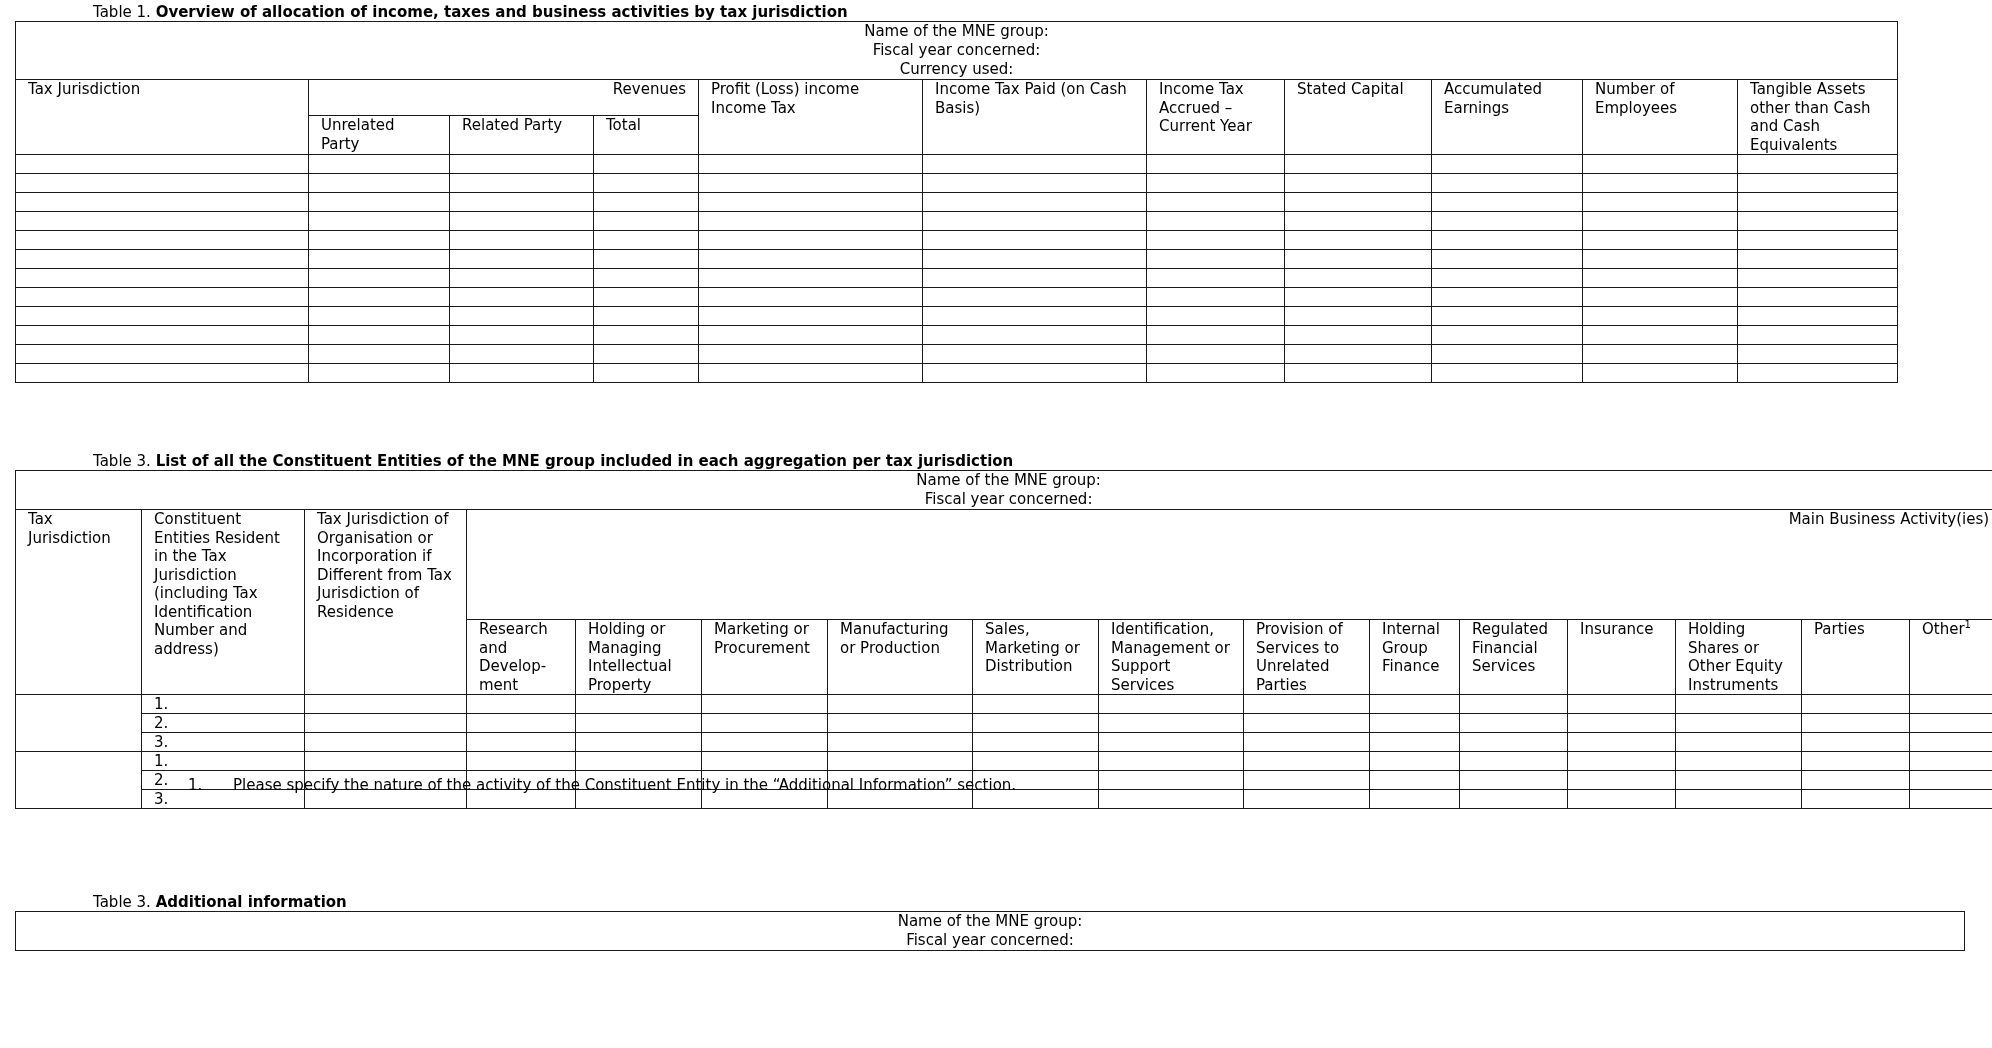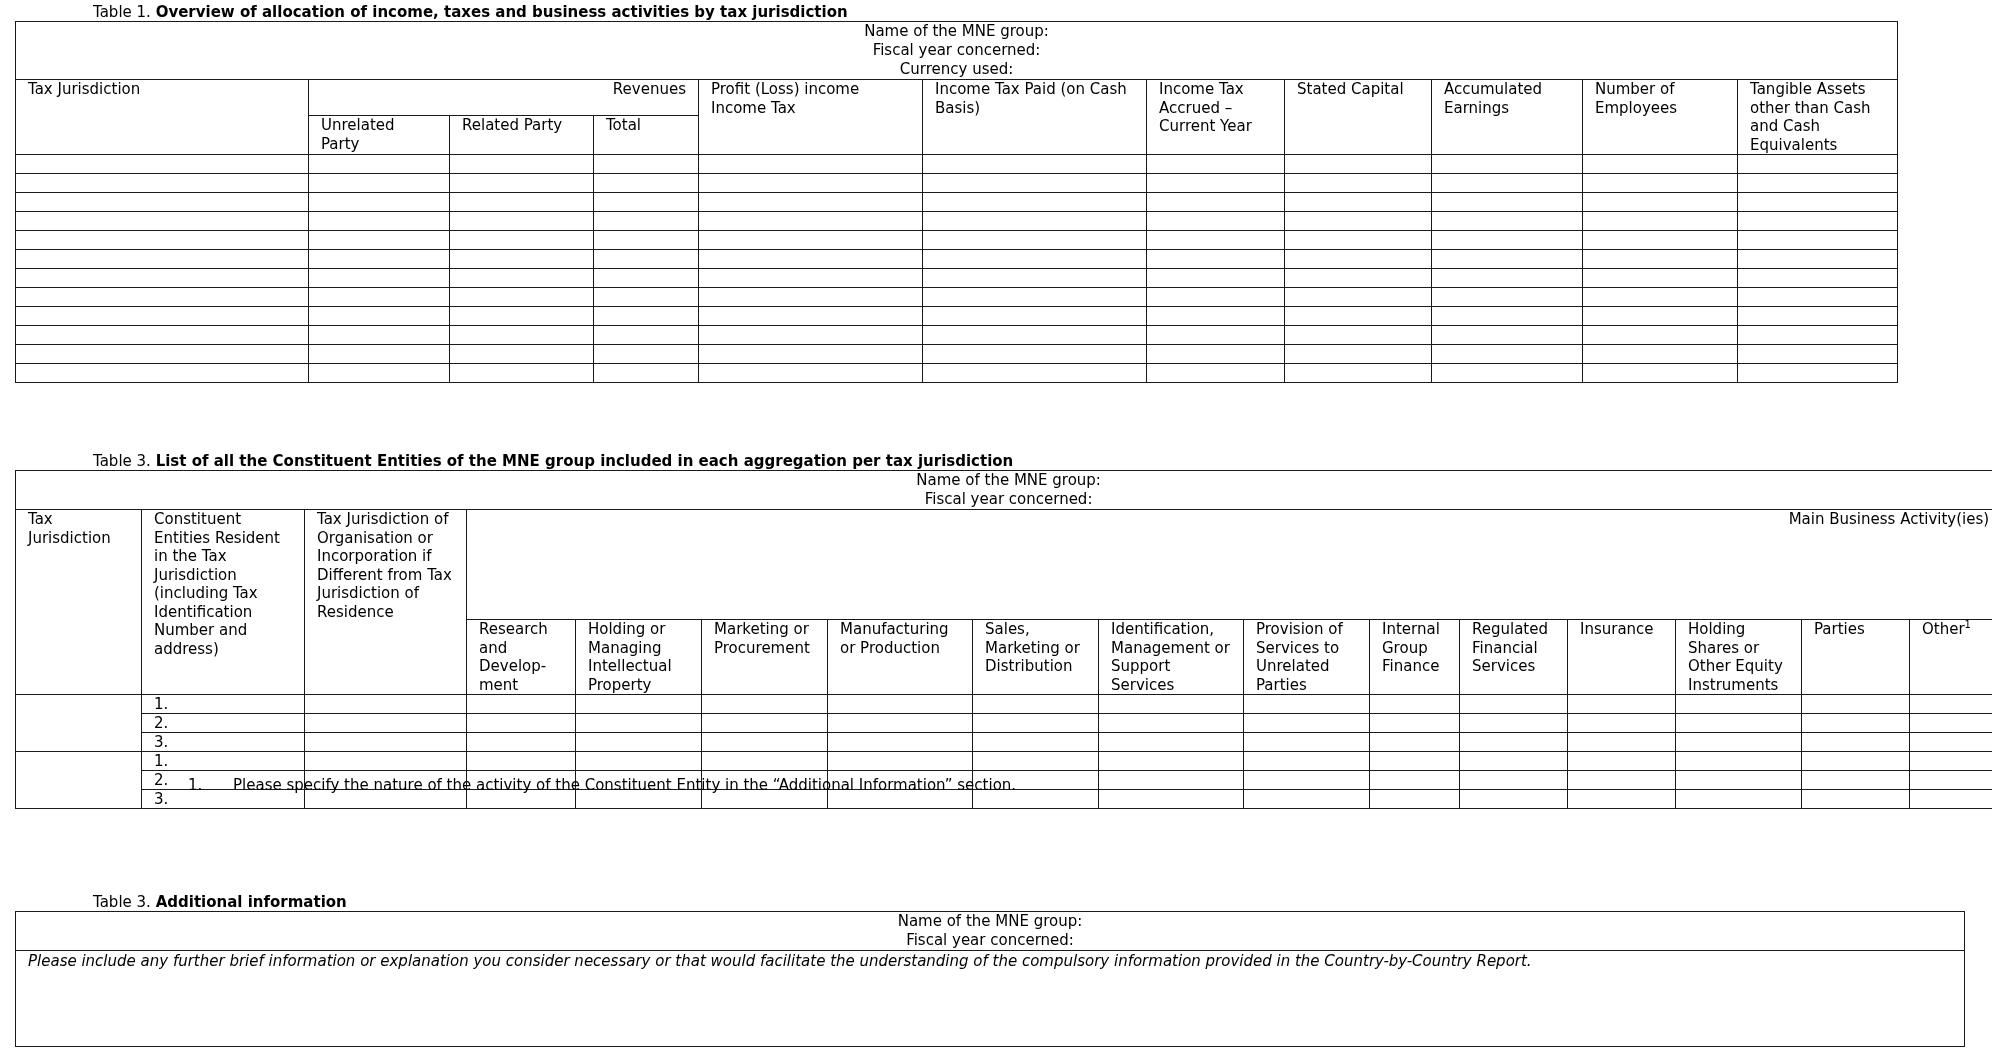--- a/index.html
+++ b/index.html
@@ -416,19 +416,14 @@
 </div>
 
 <table id="t3">
   <tbody>
       <tr class="band">
     <td class="hdrband">
       <div>Name of the MNE group:</div>
       <div>Fiscal year concerned:</div>
     </td>
   </tr>
-  <tr>
-    <td class="body italic">
-      <span>Please include any further brief information or explanation you consider necessary or that would facilitate the understanding of the compulsory information provided in the Country-by-Country Report.</span>
-    </td>
-  </tr>
 </tbody>
   </table>
 
 </body></html>

